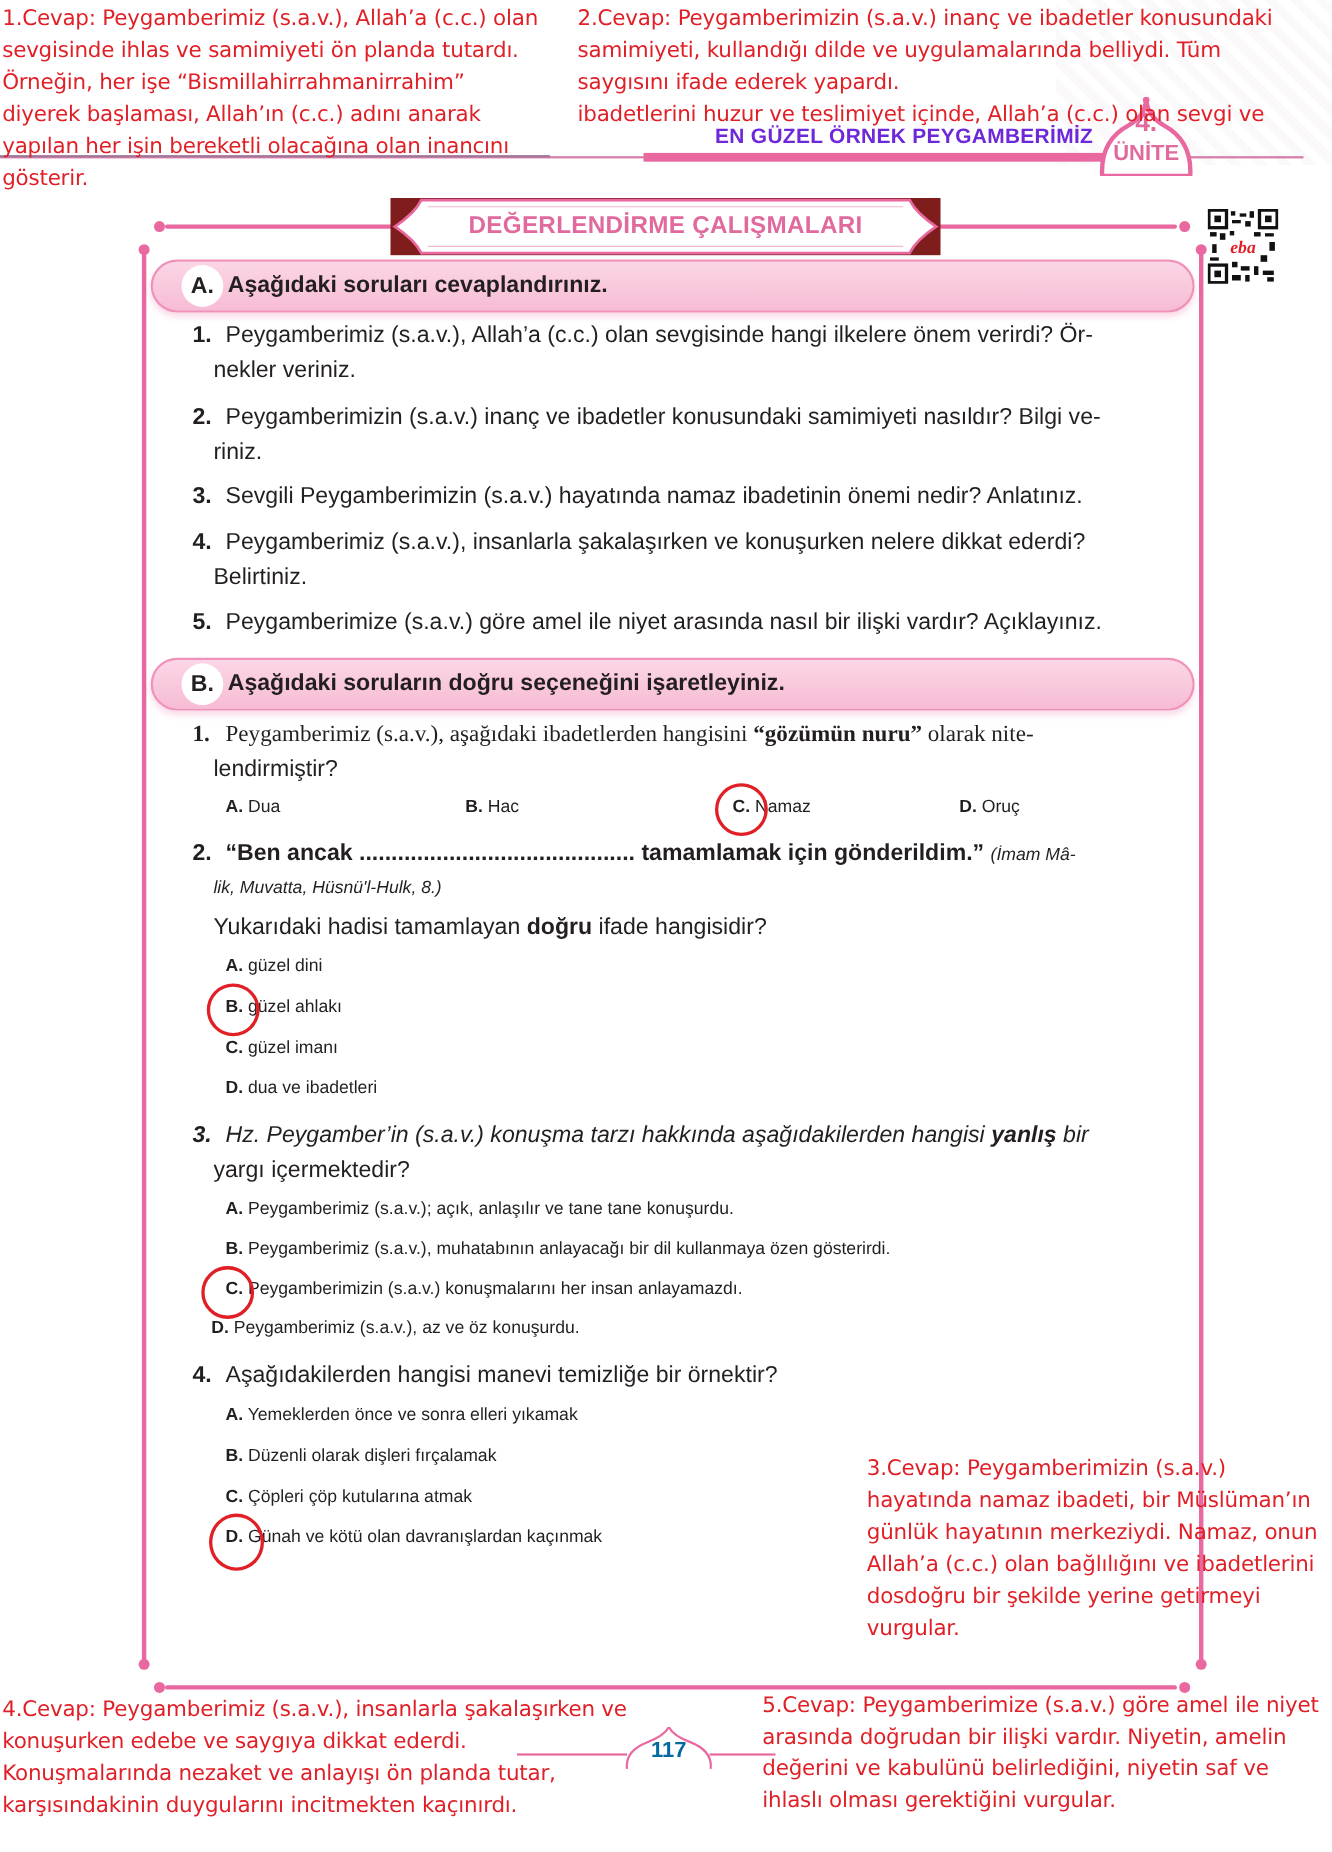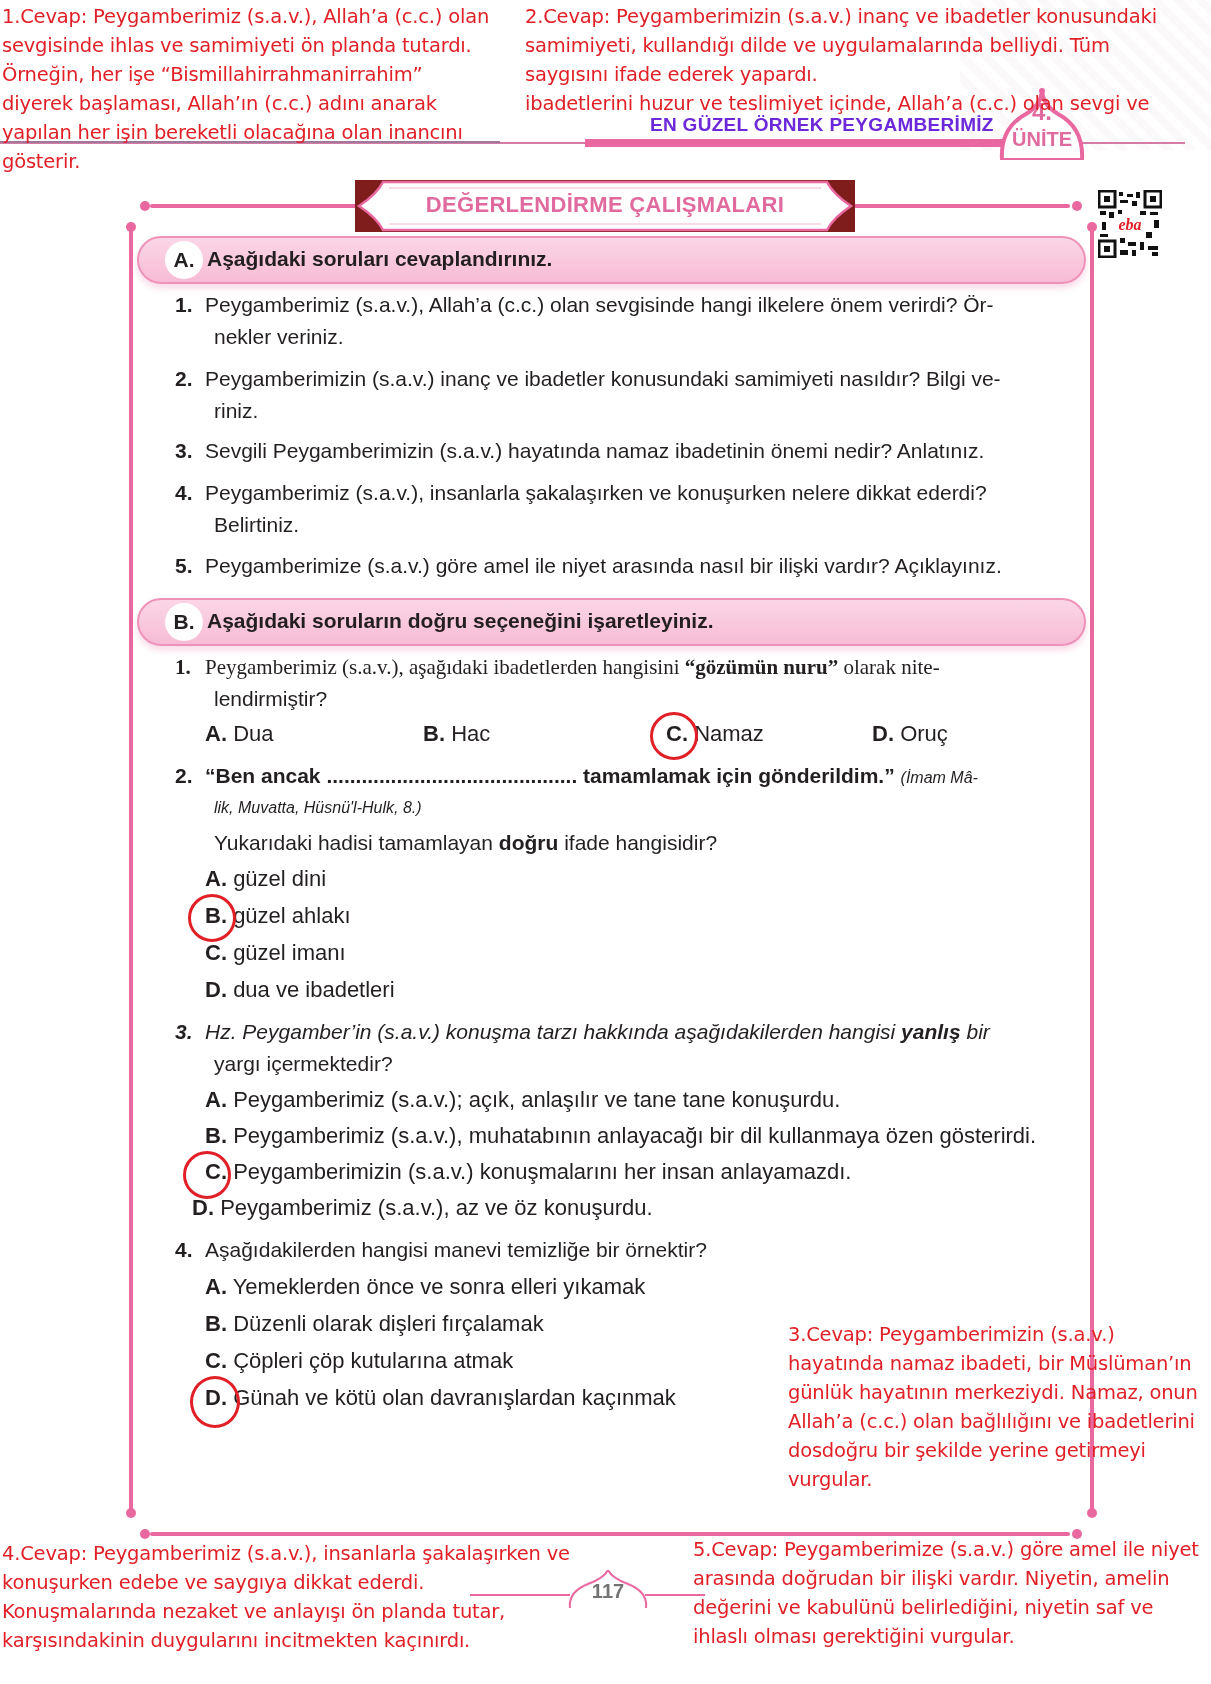--- a/index.html
+++ b/index.html
@@ -79,33 +79,33 @@
     font-weight: bold; font-size: 21px; line-height: 38px; text-align: center; color: #231f20;
   }
   .pill-text {
     position: absolute; left: 68px; top: 9px;
     font-weight: bold; font-size: 21px; color: #231f20; white-space: nowrap;
   }
 
   
   .q { position: absolute; left: 175px; font-size: 21px; line-height: 32px; white-space: nowrap; }
   .qnum { font-weight: bold; display: inline-block; width: 30px; }
-  .qcont { position: absolute; left: 214px; font-size: 21px; line-height: 32px; white-space: nowrap; }
-  .opt { position: absolute; font-size: 22px; line-height: 32px; white-space: nowrap; }
+  .qcont { position: absolute; left: 194px; font-size: 21px; line-height: 32px; white-space: nowrap; }
+  .opt { position: absolute; font-size: 16px; line-height: 32px; white-space: nowrap; }
   .opt b { font-weight: bold; }
   .src { font-style: italic; font-size: 16px; }
 
   .circle {
     position: absolute; width: 42px; height: 42px; border: 3px solid #e01f26; border-radius: 50%;
     z-index: 6;
   }
 
   
   .pn { position: absolute; left: 568px; top: 1570px; width: 80px; height: 40px; }
-  .pn-text { position: absolute; left: 0; top: 10px; width: 80px; text-align: center; color: #737373; font-weight: bold; font-size: 20px; }
+  .pn-text { position: absolute; left: 0; top: 10px; width: 80px; text-align: center; color: #0369a1; font-weight: bold; font-size: 20px; }
 </style>
 </head>
 <body>
 
 <div class="hdr-bg"></div>
 <div class="hdr-line-thin"></div>
 <div class="hdr-line-thick"></div>
 <div class="hdr-title">EN GÜZEL ÖRNEK PEYGAMBERİMİZ</div>
 <div class="unit-badge">
   <svg width="92" height="72" viewBox="0 0 92 72" style="position:absolute;left:0;top:0;">

